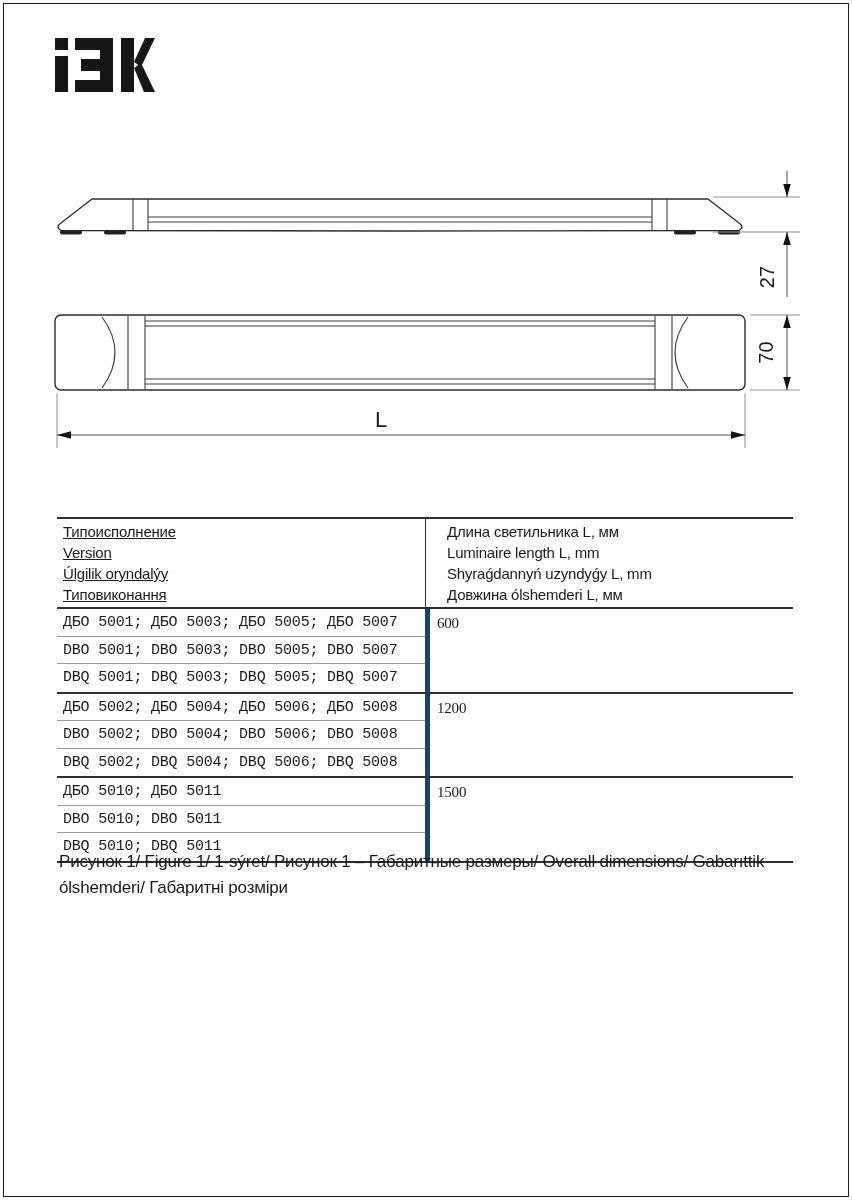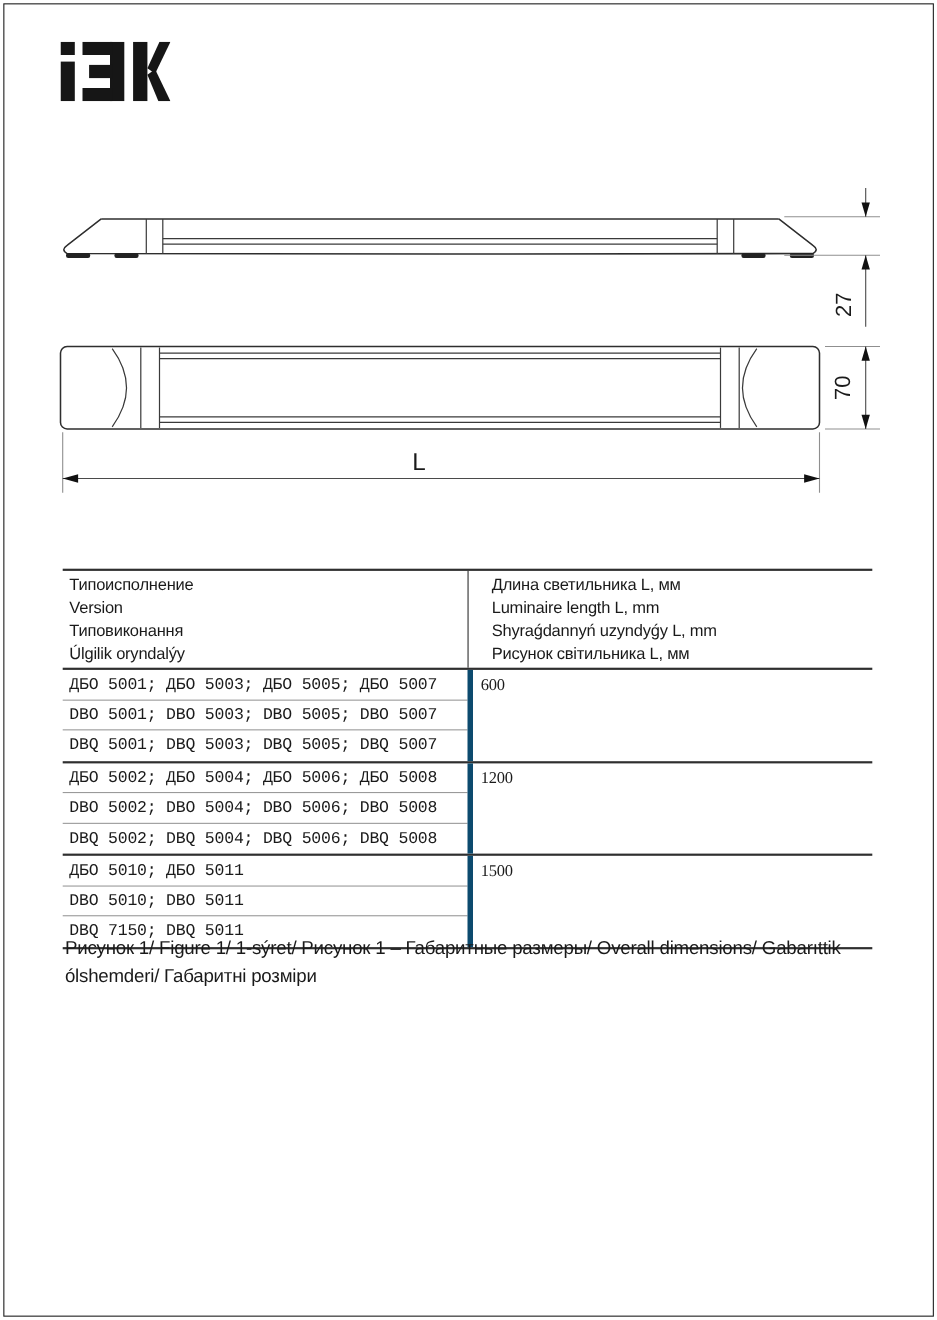--- a/index.html
+++ b/index.html
@@ -11,21 +11,21 @@
   .logo{position:absolute;left:55px;top:38px;width:100px;height:54px;}
   .drawings{position:absolute;left:45px;top:165px;width:760px;height:300px;}
 
   
   .tbl{
     position:absolute;left:57px;top:517px;width:736px;
     border-top:2px solid #2f2f2f;
     font-size:15px;letter-spacing:-0.2px;
   }
   .tbl-header{display:flex;border-bottom:2px solid #2f2f2f;height:88px;}
-  .hdr-col1{width:368px;box-sizing:border-box;padding:2px 4px 0 6px;}
+  .hdr-col1{width:368px;box-sizing:border-box;padding:2px 4px 0 6px;text-decoration:underline;}
   .hdr-col2{flex:1;box-sizing:border-box;border-left:1px solid #2f2f2f;padding:2px 4px 0 21px;}
   .hdr-line{line-height:21px;white-space:nowrap;}
   .grp{display:flex;border-bottom:2px solid #2f2f2f;}
   .grp-rows{width:368px;box-sizing:border-box;font-family:Liberation Mono, monospace;}
   .grp-row{height:27.5px;line-height:27.5px;padding-left:6px;white-space:nowrap;box-sizing:border-box;}
   .grp-row.minor{border-bottom:1px solid #9a9a9a;}
   .grp-val{flex:1;box-sizing:border-box;border-left:5px solid #0c4a6e;padding:4px 0 0 7px;line-height:21px;font-family:Liberation Serif, serif;}
 
   .caption{
     position:absolute;left:59px;top:849px;width:732px;
@@ -129,28 +129,28 @@
     <polygon class="arr" points="700,270 686,266.2 686,273.8"></polygon>
     <text class="dimtxt" x="336" y="262" text-anchor="middle" style="font-size:22px">L</text>
   </g>
 </svg>
 
 <div class="tbl">
   <div class="tbl-header">
     <div class="hdr-col1">
       <div class="hdr-line">Типоисполнение</div>
       <div class="hdr-line">Version</div>
+      <div class="hdr-line">Úlgilik oryndalýy</div>
       <div class="hdr-line">Типовиконання</div>
-      <div class="hdr-line">Úlgilik oryndalýy</div>
     </div>
     <div class="hdr-col2">
       <div class="hdr-line">Длина светильника L, мм</div>
       <div class="hdr-line">Luminaire length L, mm</div>
       <div class="hdr-line">Shyraǵdannyń uzyndyǵy L, mm</div>
-      <div class="hdr-line">Рисунок світильника L, мм</div>
+      <div class="hdr-line">Довжина ólshemderi L, мм</div>
     </div>
   </div>
 
   <div class="grp">
     <div class="grp-rows">
       <div class="grp-row minor">ДБО 5001; ДБО 5003; ДБО 5005; ДБО 5007</div>
       <div class="grp-row minor">DBO 5001; DBO 5003; DBO 5005; DBO 5007</div>
       <div class="grp-row">DBQ 5001; DBQ 5003; DBQ 5005; DBQ 5007</div>
     </div>
     <div class="grp-val">600</div>
@@ -162,19 +162,19 @@
       <div class="grp-row minor">DBO 5002; DBO 5004; DBO 5006; DBO 5008</div>
       <div class="grp-row">DBQ 5002; DBQ 5004; DBQ 5006; DBQ 5008</div>
     </div>
     <div class="grp-val">1200</div>
   </div>
 
   <div class="grp">
     <div class="grp-rows">
       <div class="grp-row minor">ДБО 5010; ДБО 5011</div>
       <div class="grp-row minor">DBO 5010; DBO 5011</div>
-      <div class="grp-row">DBQ 7150; DBQ 5011</div>
+      <div class="grp-row">DBQ 5010; DBQ 5011</div>
     </div>
     <div class="grp-val">1500</div>
   </div>
 </div>
 
 <div class="caption">Рисунок 1/ Figure 1/ 1-sýret/ Рисунок 1 – Габаритные размеры/ Overall dimensions/ Gabarıttik ólshemderi/ Габаритні розміри</div>
 
 </body></html>

